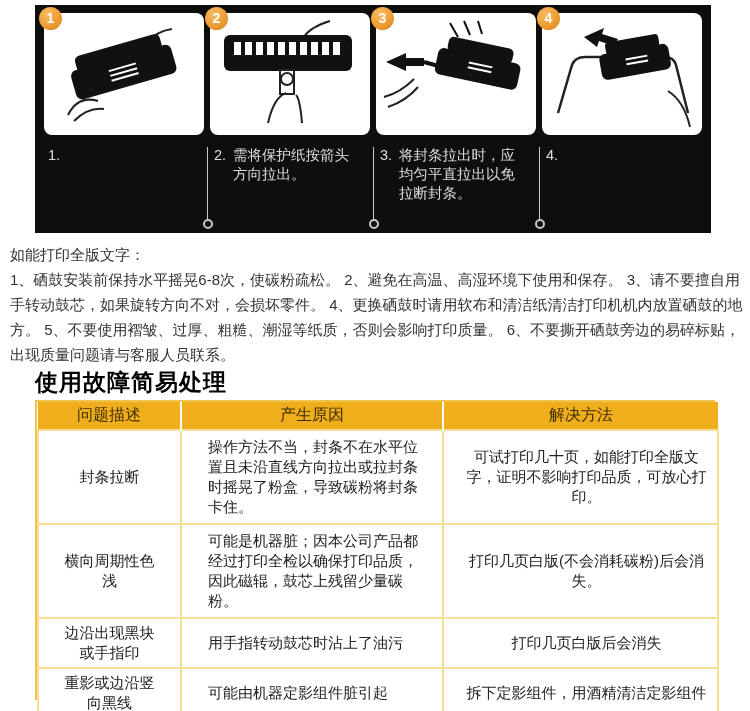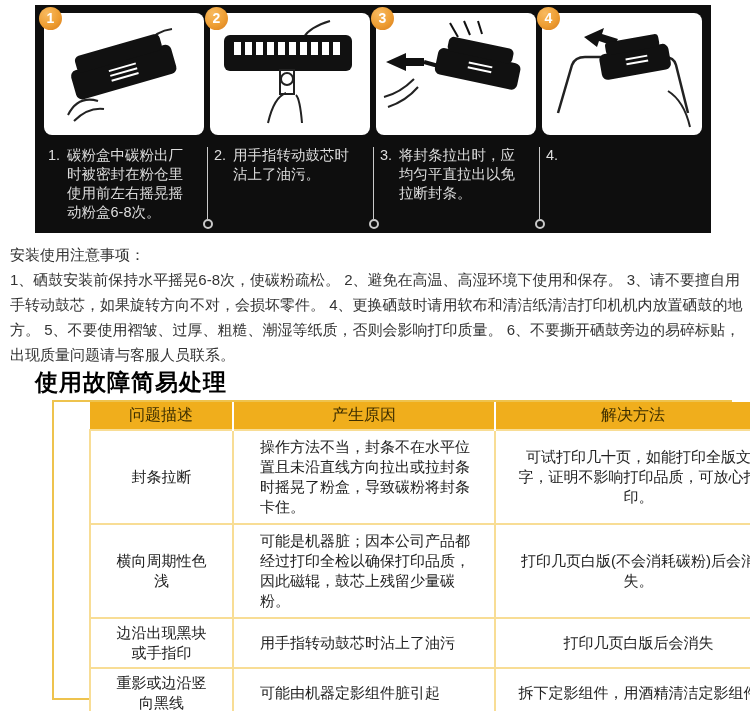--- a/index.html
+++ b/index.html
@@ -55,23 +55,22 @@
     font-size:15px; line-height:25px; color:#333;
   }
 
   
   .trouble-title {
     position:absolute; left:35px; top:367px;
     color:#000000; font-size:23px; font-weight:bold;
     letter-spacing:1px;
   }
   .trouble-wrap {
-    position:absolute; left:52px; top:400px; width:680px; height:300px;
+    position:absolute; left:35px; top:400px; width:680px; height:300px;
     border:2px solid #eec34e;
-    padding-left:35px;
   }
   table.trouble { width:100%; height:100%; border-collapse:collapse; table-layout:fixed; }
   .trouble th {
     background:#f0ae1c; color:#3d2e00;
     font-size:16px; font-weight:normal;
     height:28px; border-right:2px solid #ffffff;
   }
   .trouble th:last-child { border-right:none;margin-left:12px; }
   .trouble td {
     background:#ffffff;
@@ -106,21 +105,20 @@
             <line x1="66" y1="57" x2="94" y2="57"></line>
             <line x1="66" y1="62" x2="94" y2="62"></line>
           </g>
         </g>
         <path d="M24,100 q10,-20 30,-14" stroke="#222" stroke-width="2" fill="none"></path>
         <path d="M30,106 q14,-14 30,-12" stroke="#222" stroke-width="2" fill="none"></path>
       </svg>
     </div>
     <div class="step-caption">
       <span class="cap-no">1.</span>
-      <span>碳粉盒中碳粉出厂时被密封在粉仓里使用前左右摇晃摇动粉盒6-8次。</span>
     </div>
     <div class="step-divider"></div>
   </div>
 
   <div class="step">
     <div class="step-art">
       <span class="badge">2</span>
       <svg width="160" height="118" viewBox="0 0 160 118">
         <path d="M120,6 q-20,6 -26,16" stroke="#222" stroke-width="2" fill="none"></path>
         <rect x="14" y="20" width="128" height="36" rx="6" fill="#111"></rect>
@@ -136,21 +134,21 @@
           <rect x="112" y="27" width="7" height="13"></rect>
             <rect x="123" y="27" width="7" height="13"></rect>
         </g>
         <rect x="70" y="55" width="14" height="24" fill="#fff" stroke="#222" stroke-width="2"></rect>
         <circle cx="77" cy="64" r="6" fill="#fff" stroke="#222" stroke-width="2"></circle>
         <path d="M58,108 q6,-26 18,-30 M92,108 q-2,-24 -6,-28" stroke="#222" stroke-width="2" fill="none"></path>
       </svg>
     </div>
     <div class="step-caption">
       <span class="cap-no">2.</span>
-      <span>用手指转动鼓芯时沾上了油污。</span>
+      <span>需将保护纸按箭头方向拉出。</span>
     </div>
     <div class="step-divider"></div>
   </div>
 
   <div class="step">
     <div class="step-art">
       <span class="badge">3</span>
       <svg width="160" height="118" viewBox="0 0 160 118">
         <g stroke="#111" stroke-width="2">
           <line x1="74" y1="8" x2="82" y2="22"></line>
@@ -196,21 +194,21 @@
       </svg>
     </div>
     <div class="step-caption">
       <span class="cap-no">4.</span>
     </div>
   </div>
 
 </div>
 
 <div class="notes">
-  <div>安装使用注意事项：</div>
+  <div>如能打印全版文字：</div>
   <div>1、硒鼓安装前保持水平摇晃6-8次，使碳粉疏松。 2、避免在高温、高湿环境下使用和保存。 3、请不要擅自用手转动鼓芯，如果旋转方向不对，会损坏零件。 4、更换硒鼓时请用软布和清洁纸清洁打印机机内放置硒鼓的地方。 5、不要使用褶皱、过厚、粗糙、潮湿等纸质，否则会影响打印质量。 6、不要撕开硒鼓旁边的易碎标贴，出现质量问题请与客服人员联系。</div>
 </div>
 
 <div class="trouble-title">使用故障简易处理</div>
 
 <div class="trouble-wrap">
   <table class="trouble">
     <colgroup>
         <col class="col-problem">
         <col class="col-cause">

